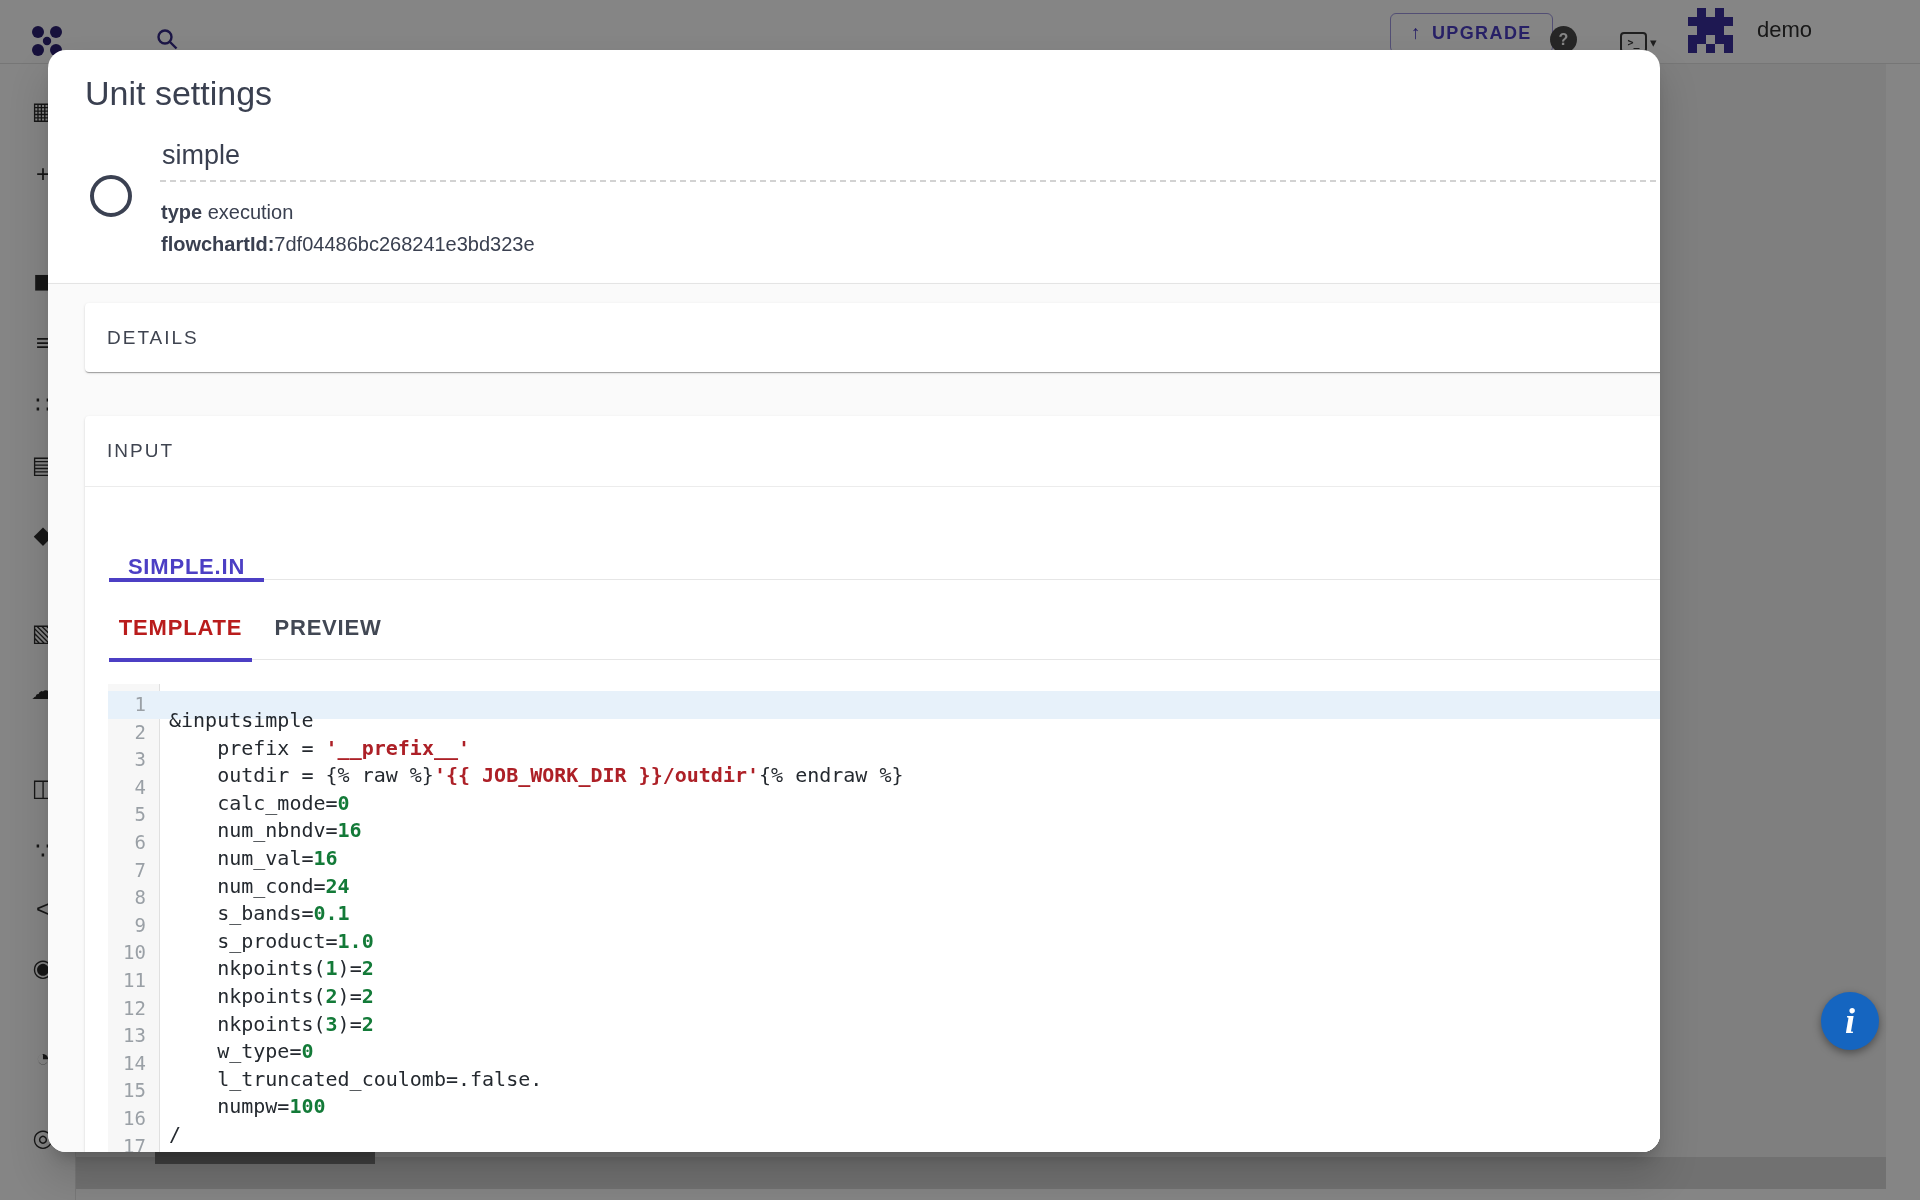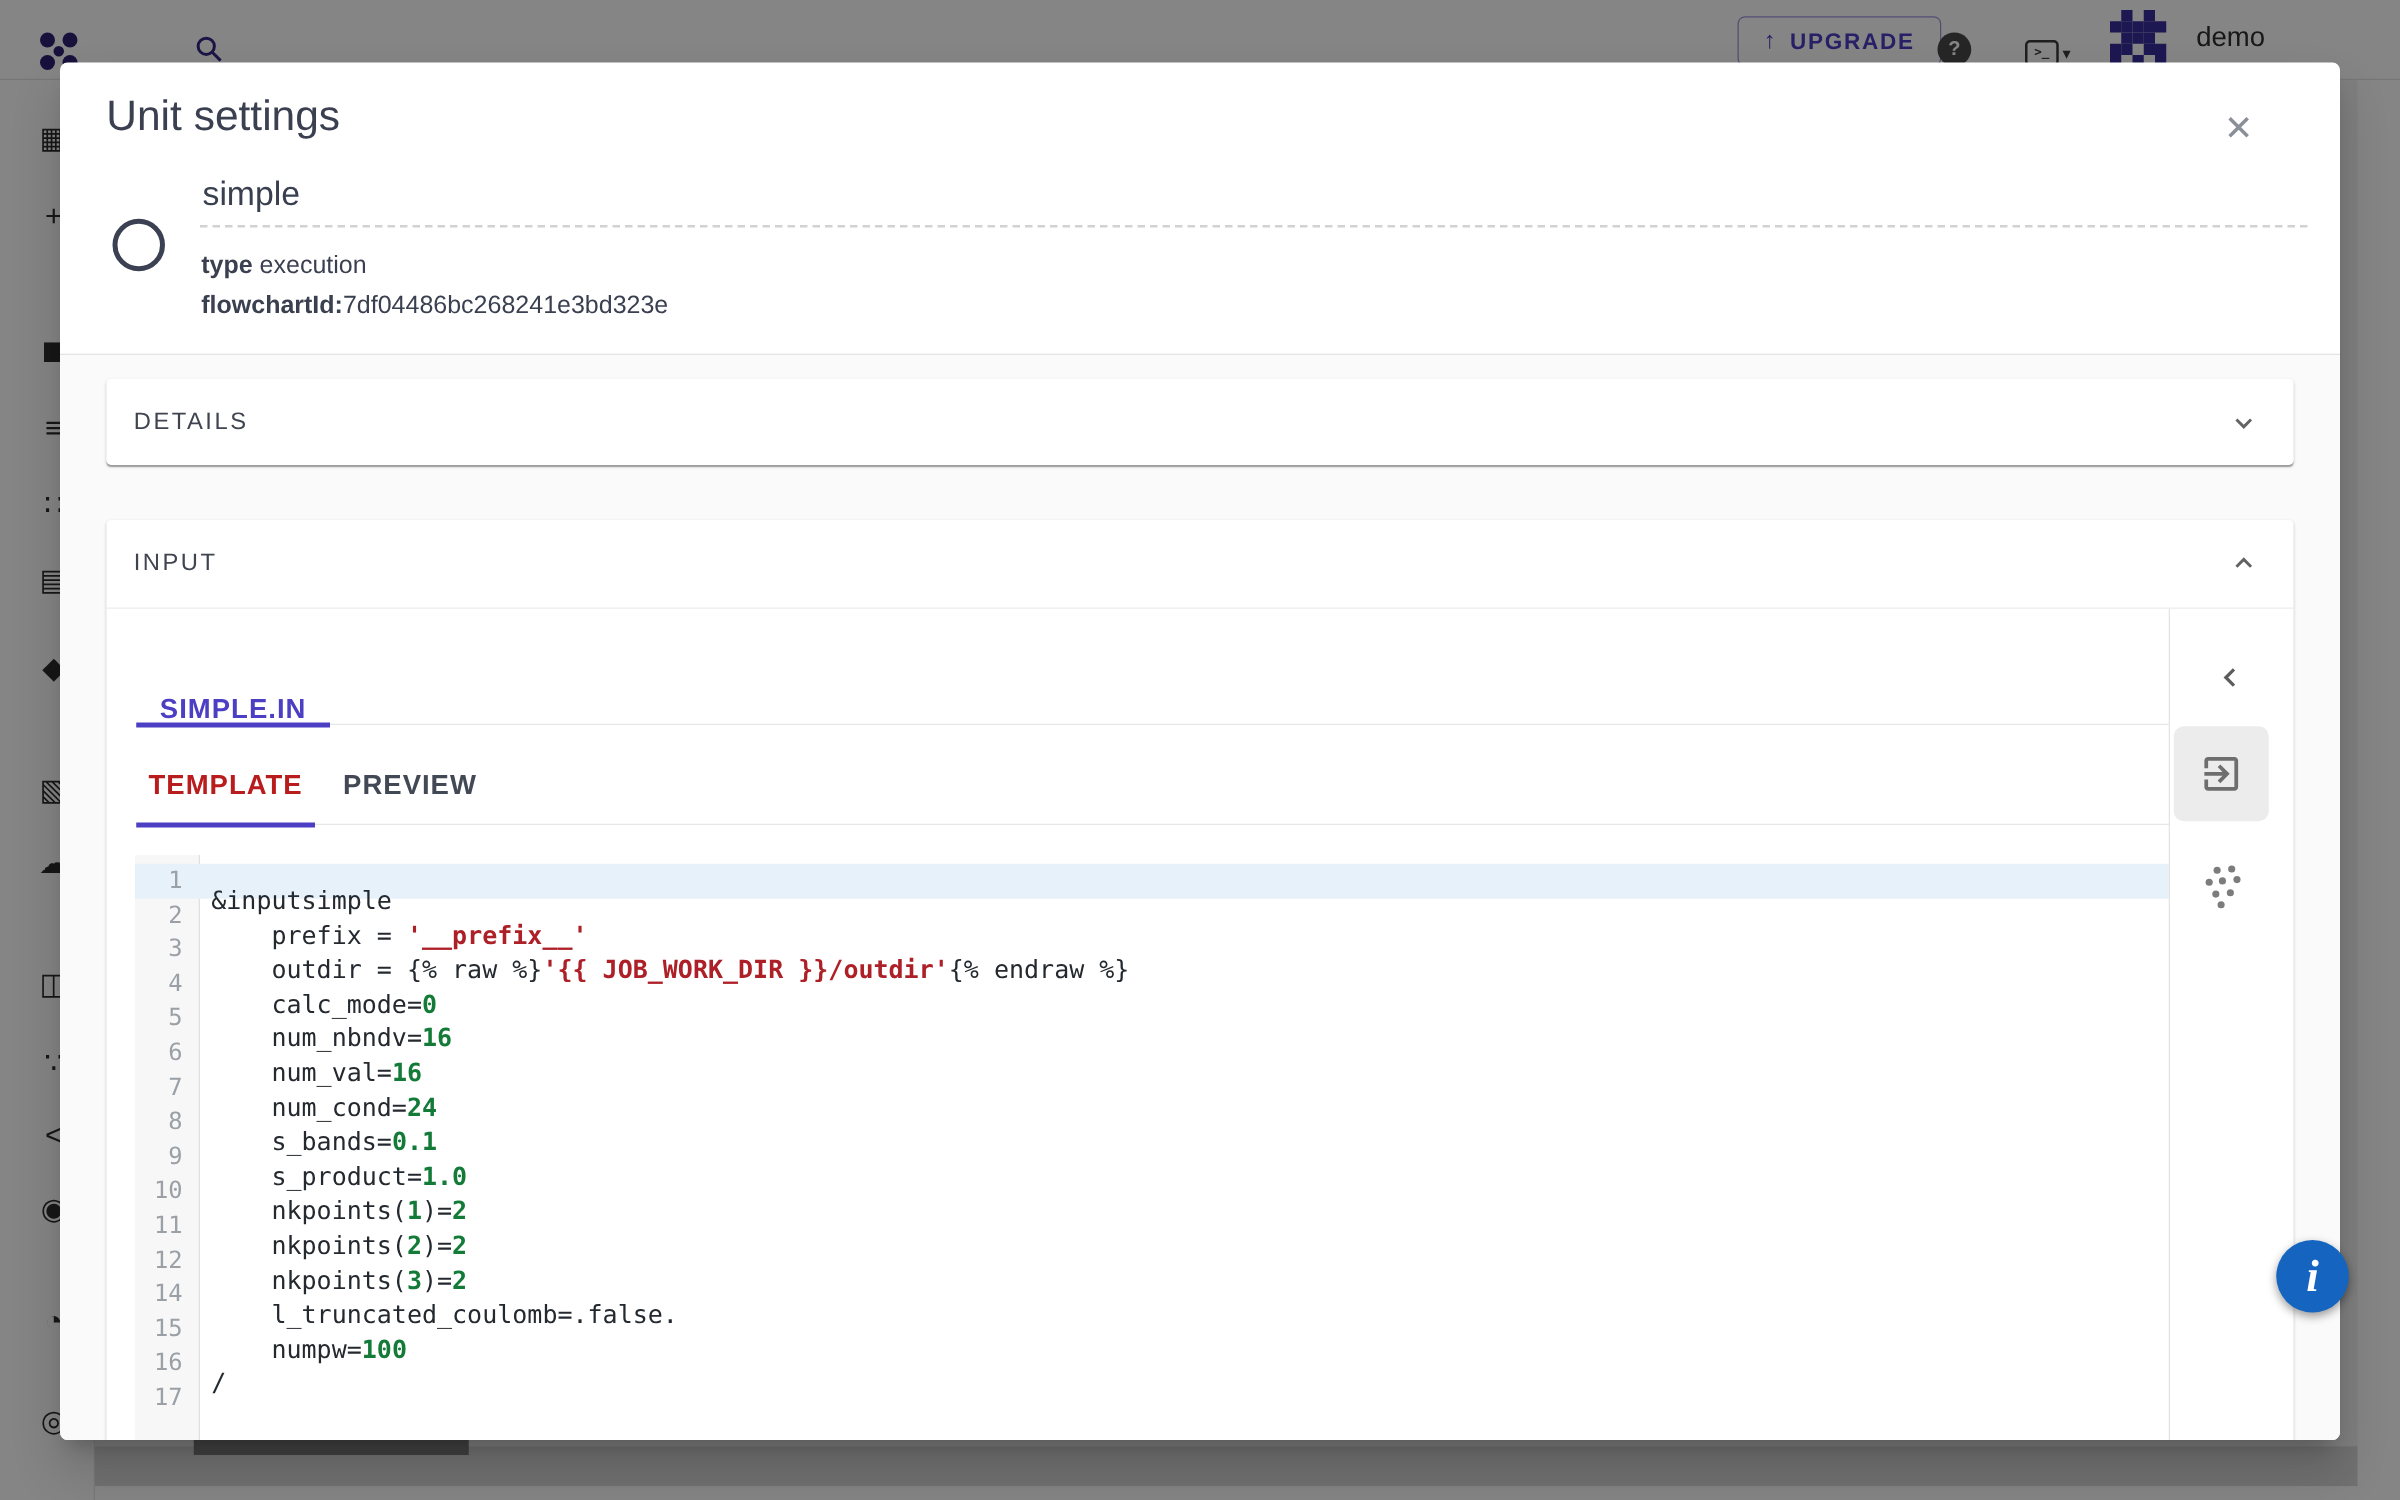--- a/index.html
+++ b/index.html
@@ -36,22 +36,22 @@
             line-height:26px; text-align:center; }
 
   .page-footer-band { position:absolute; left:76px; top:1157px; width:1844px; height:32px; background:#d9d9d9; z-index:1; }
   .page-footer-frag { position:absolute; left:155px; top:1151px; width:220px; height:13px; background:#7e7e7e; z-index:2; }
   .page-bottom-strip { position:absolute; left:76px; top:1189px; width:1844px; height:11px; background:#fff; z-index:1; }
   .page-right-strip { position:absolute; left:1886px; top:64px; width:34px; height:1136px; background:#fff; z-index:1; }
 
   .overlay { position:absolute; inset:0; background:rgba(0,0,0,.48); z-index:10; }
 
   
-  .modal { position:absolute; left:48px; top:50px; width:1824px; height:1102px; background:#fff;
-           border-radius:6px; box-shadow:0 11px 15px -7px rgba(0,0,0,.2), 0 24px 38px 3px rgba(0,0,0,.14);
+  .modal { position:absolute; left:48px; top:50px; width:1612px; height:1102px; background:#fff;
+           border-radius:18px; box-shadow:0 11px 15px -7px rgba(0,0,0,.2), 0 24px 38px 3px rgba(0,0,0,.14);
            z-index:20; overflow:hidden; }
   .m-title { position:absolute; left:37px; top:24px; font-size:34px; color:#3a4050; }
   .m-close { position:absolute; left:1723px; top:33px; width:40px; height:40px; color:#8a8f98;
            font-size:28px; line-height:40px; text-align:center; cursor:pointer; }
   .unit-circle { position:absolute; left:42px; top:125px; width:42px; height:42px; border:4px solid #3b4152; border-radius:50%; }
   .unit-name { position:absolute; left:114px; top:90px; font-size:27px; color:#3a4050; }
   .unit-dash { position:absolute; left:112px; top:130px; width:1686px; border-top:2px dashed #d2d2d2; }
   .unit-meta { position:absolute; left:113px; font-size:20px; color:#3a4050; }
   .unit-meta b { font-weight:700; }
   .meta-type { top:151px; } .meta-flow { top:183px; }
@@ -254,20 +254,21 @@
               <div class="code-line"><span class="ln">3</span><span class="lc"><span>    outdir = {% raw %}</span><span class="tok-s">'{{ JOB_WORK_DIR }}/outdir'</span><span>{% endraw %}</span></span></div>
               <div class="code-line"><span class="ln">4</span><span class="lc"><span>    calc_mode=</span><span class="tok-n">0</span></span></div>
               <div class="code-line"><span class="ln">5</span><span class="lc"><span>    num_nbndv=</span><span class="tok-n">16</span></span></div>
               <div class="code-line"><span class="ln">6</span><span class="lc"><span>    num_val=</span><span class="tok-n">16</span></span></div>
               <div class="code-line"><span class="ln">7</span><span class="lc"><span>    num_cond=</span><span class="tok-n">24</span></span></div>
               <div class="code-line"><span class="ln">8</span><span class="lc"><span>    s_bands=</span><span class="tok-n">0.1</span></span></div>
               <div class="code-line"><span class="ln">9</span><span class="lc"><span>    s_product=</span><span class="tok-n">1.0</span></span></div>
               <div class="code-line"><span class="ln">10</span><span class="lc"><span>    nkpoints(</span><span class="tok-n">1</span><span>)=</span><span class="tok-n">2</span></span></div>
               <div class="code-line"><span class="ln">11</span><span class="lc"><span>    nkpoints(</span><span class="tok-n">2</span><span>)=</span><span class="tok-n">2</span></span></div>
               <div class="code-line"><span class="ln">12</span><span class="lc"><span>    nkpoints(</span><span class="tok-n">3</span><span>)=</span><span class="tok-n">2</span></span></div>
+              <div class="code-line"><span class="ln">13</span><span class="lc"><span>    w_type=</span><span class="tok-n">0</span></span></div>
               <div class="code-line"><span class="ln">14</span><span class="lc"><span>    l_truncated_coulomb=.false.</span></span></div>
               <div class="code-line"><span class="ln">15</span><span class="lc"><span>    numpw=</span><span class="tok-n">100</span></span></div>
               <div class="code-line"><span class="ln">16</span><span class="lc"><span>/</span></span></div>
               <div class="code-line"><span class="ln">17</span><span class="lc"></span></div>
             </div>
         </div>
 
         <div class="editor-vdivider"></div>
         <div class="ed-toolbar">
           <div class="ed-collapse">

